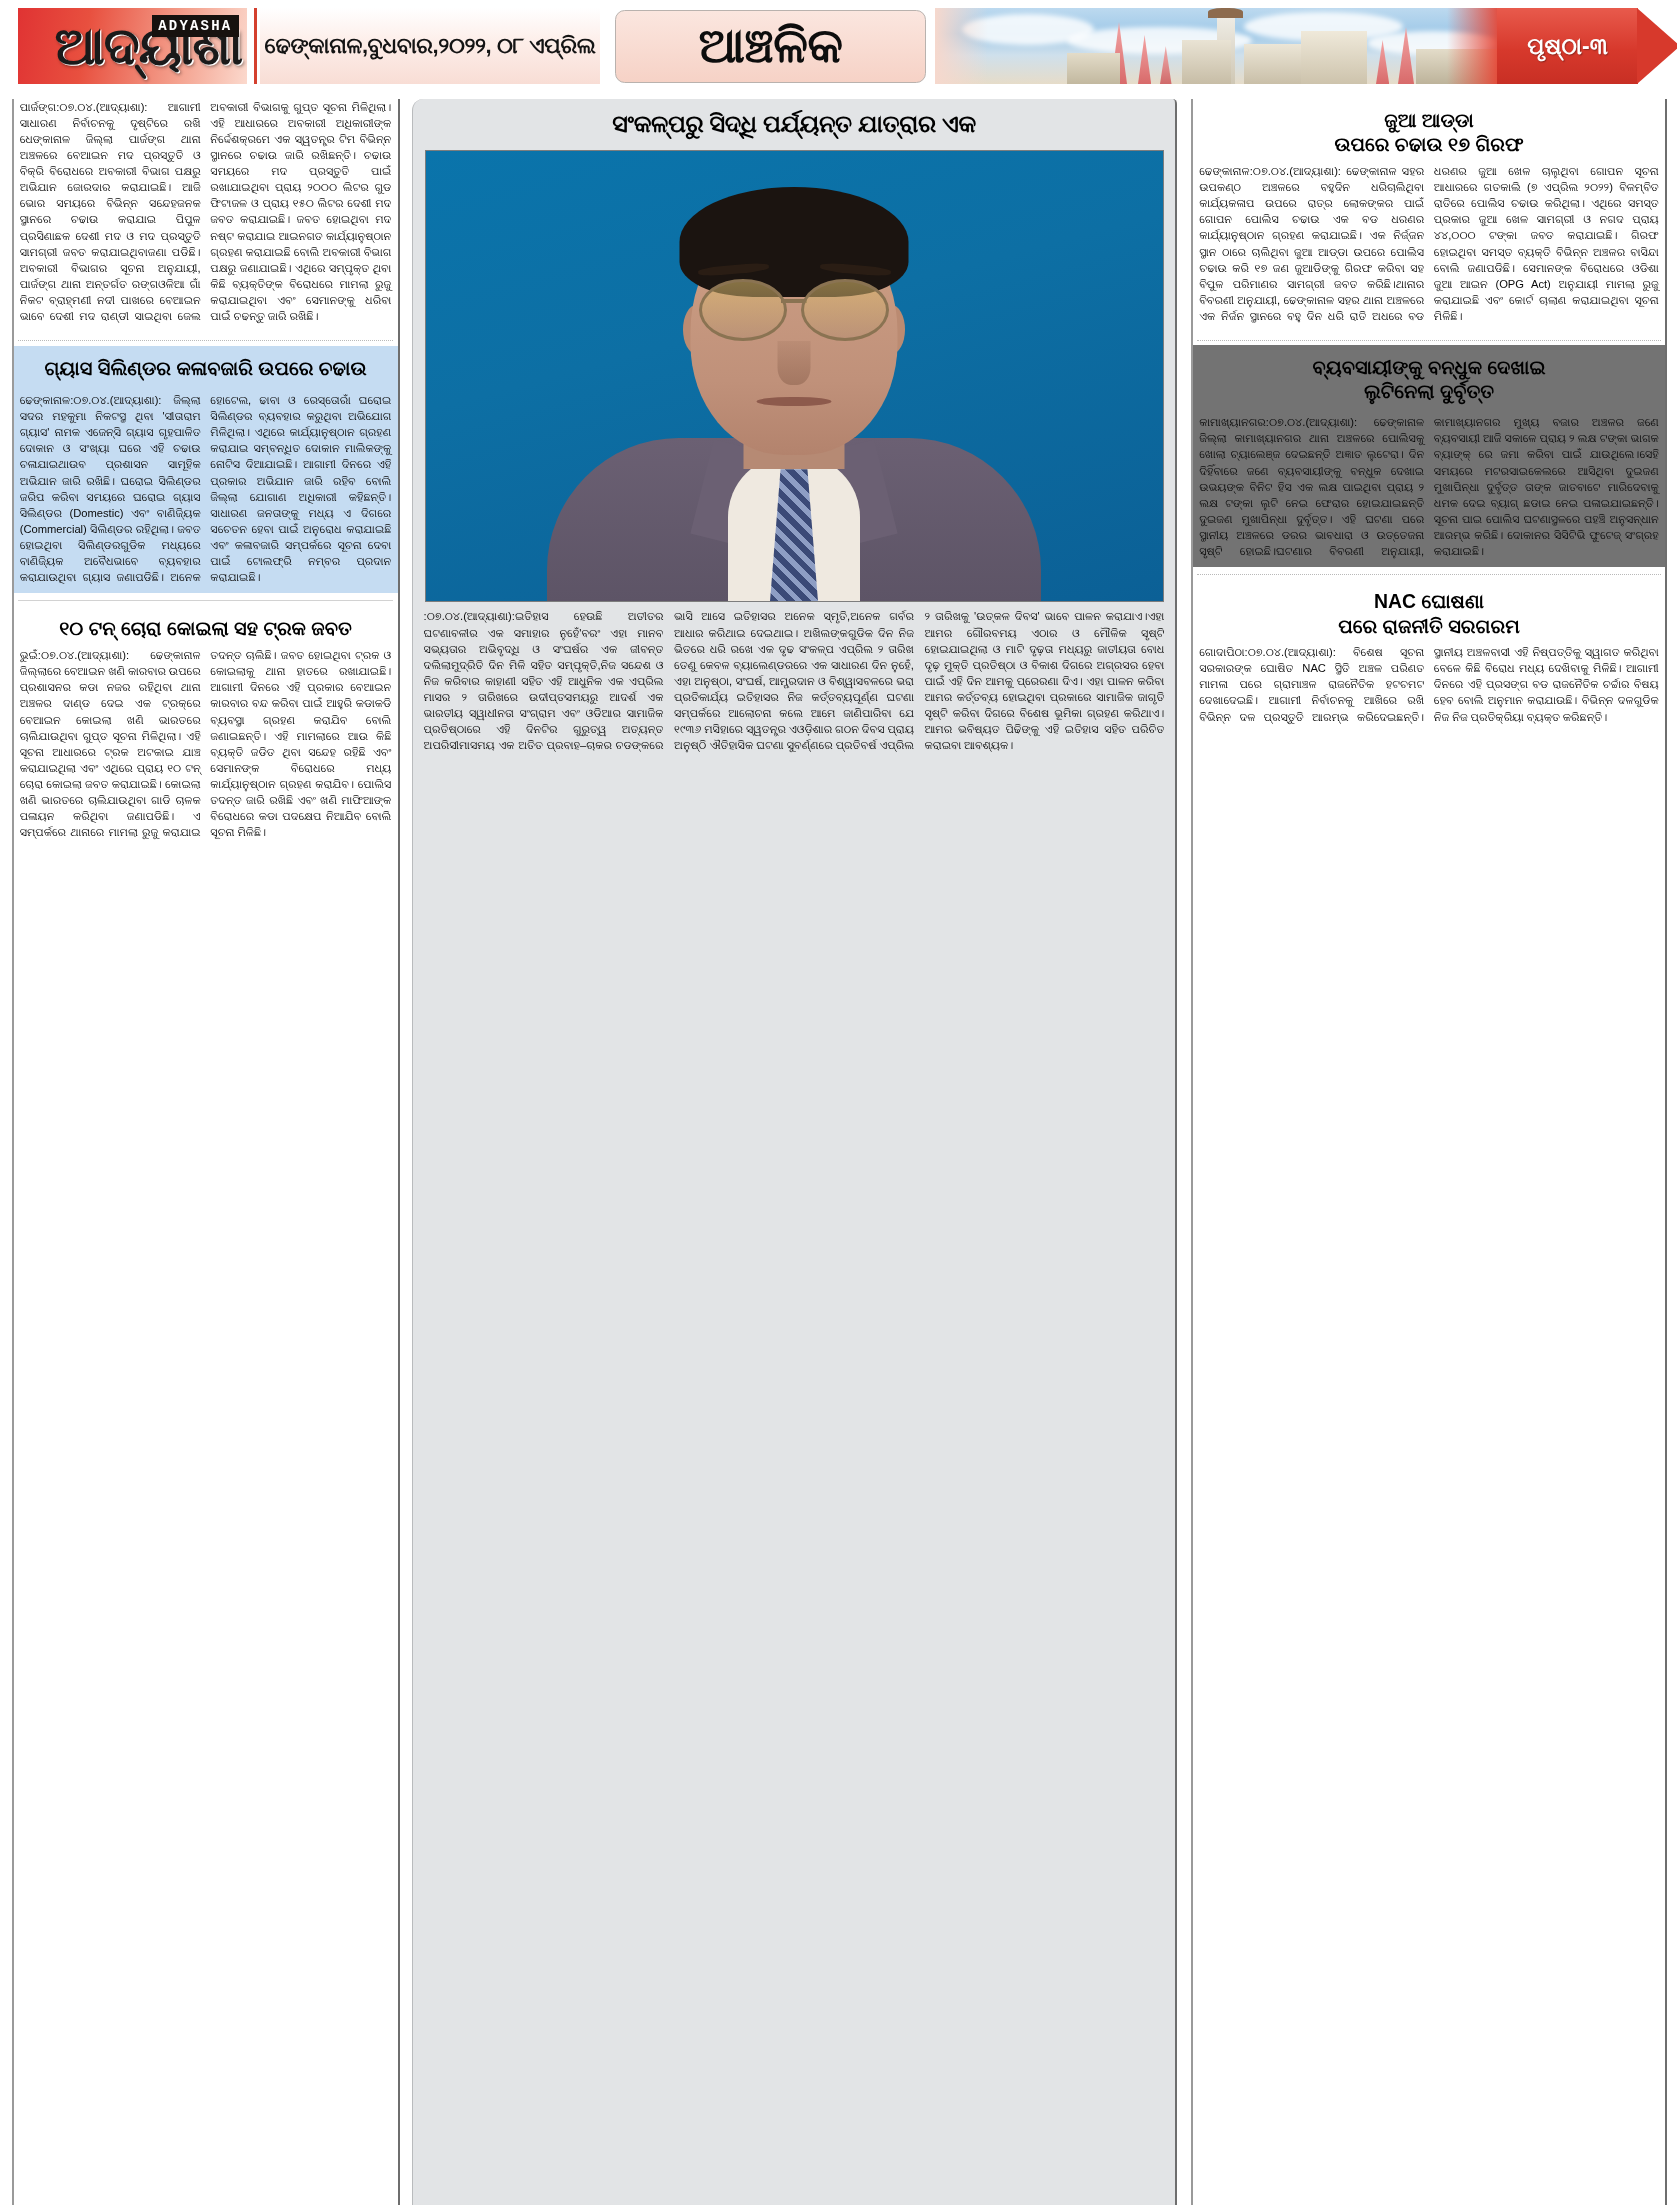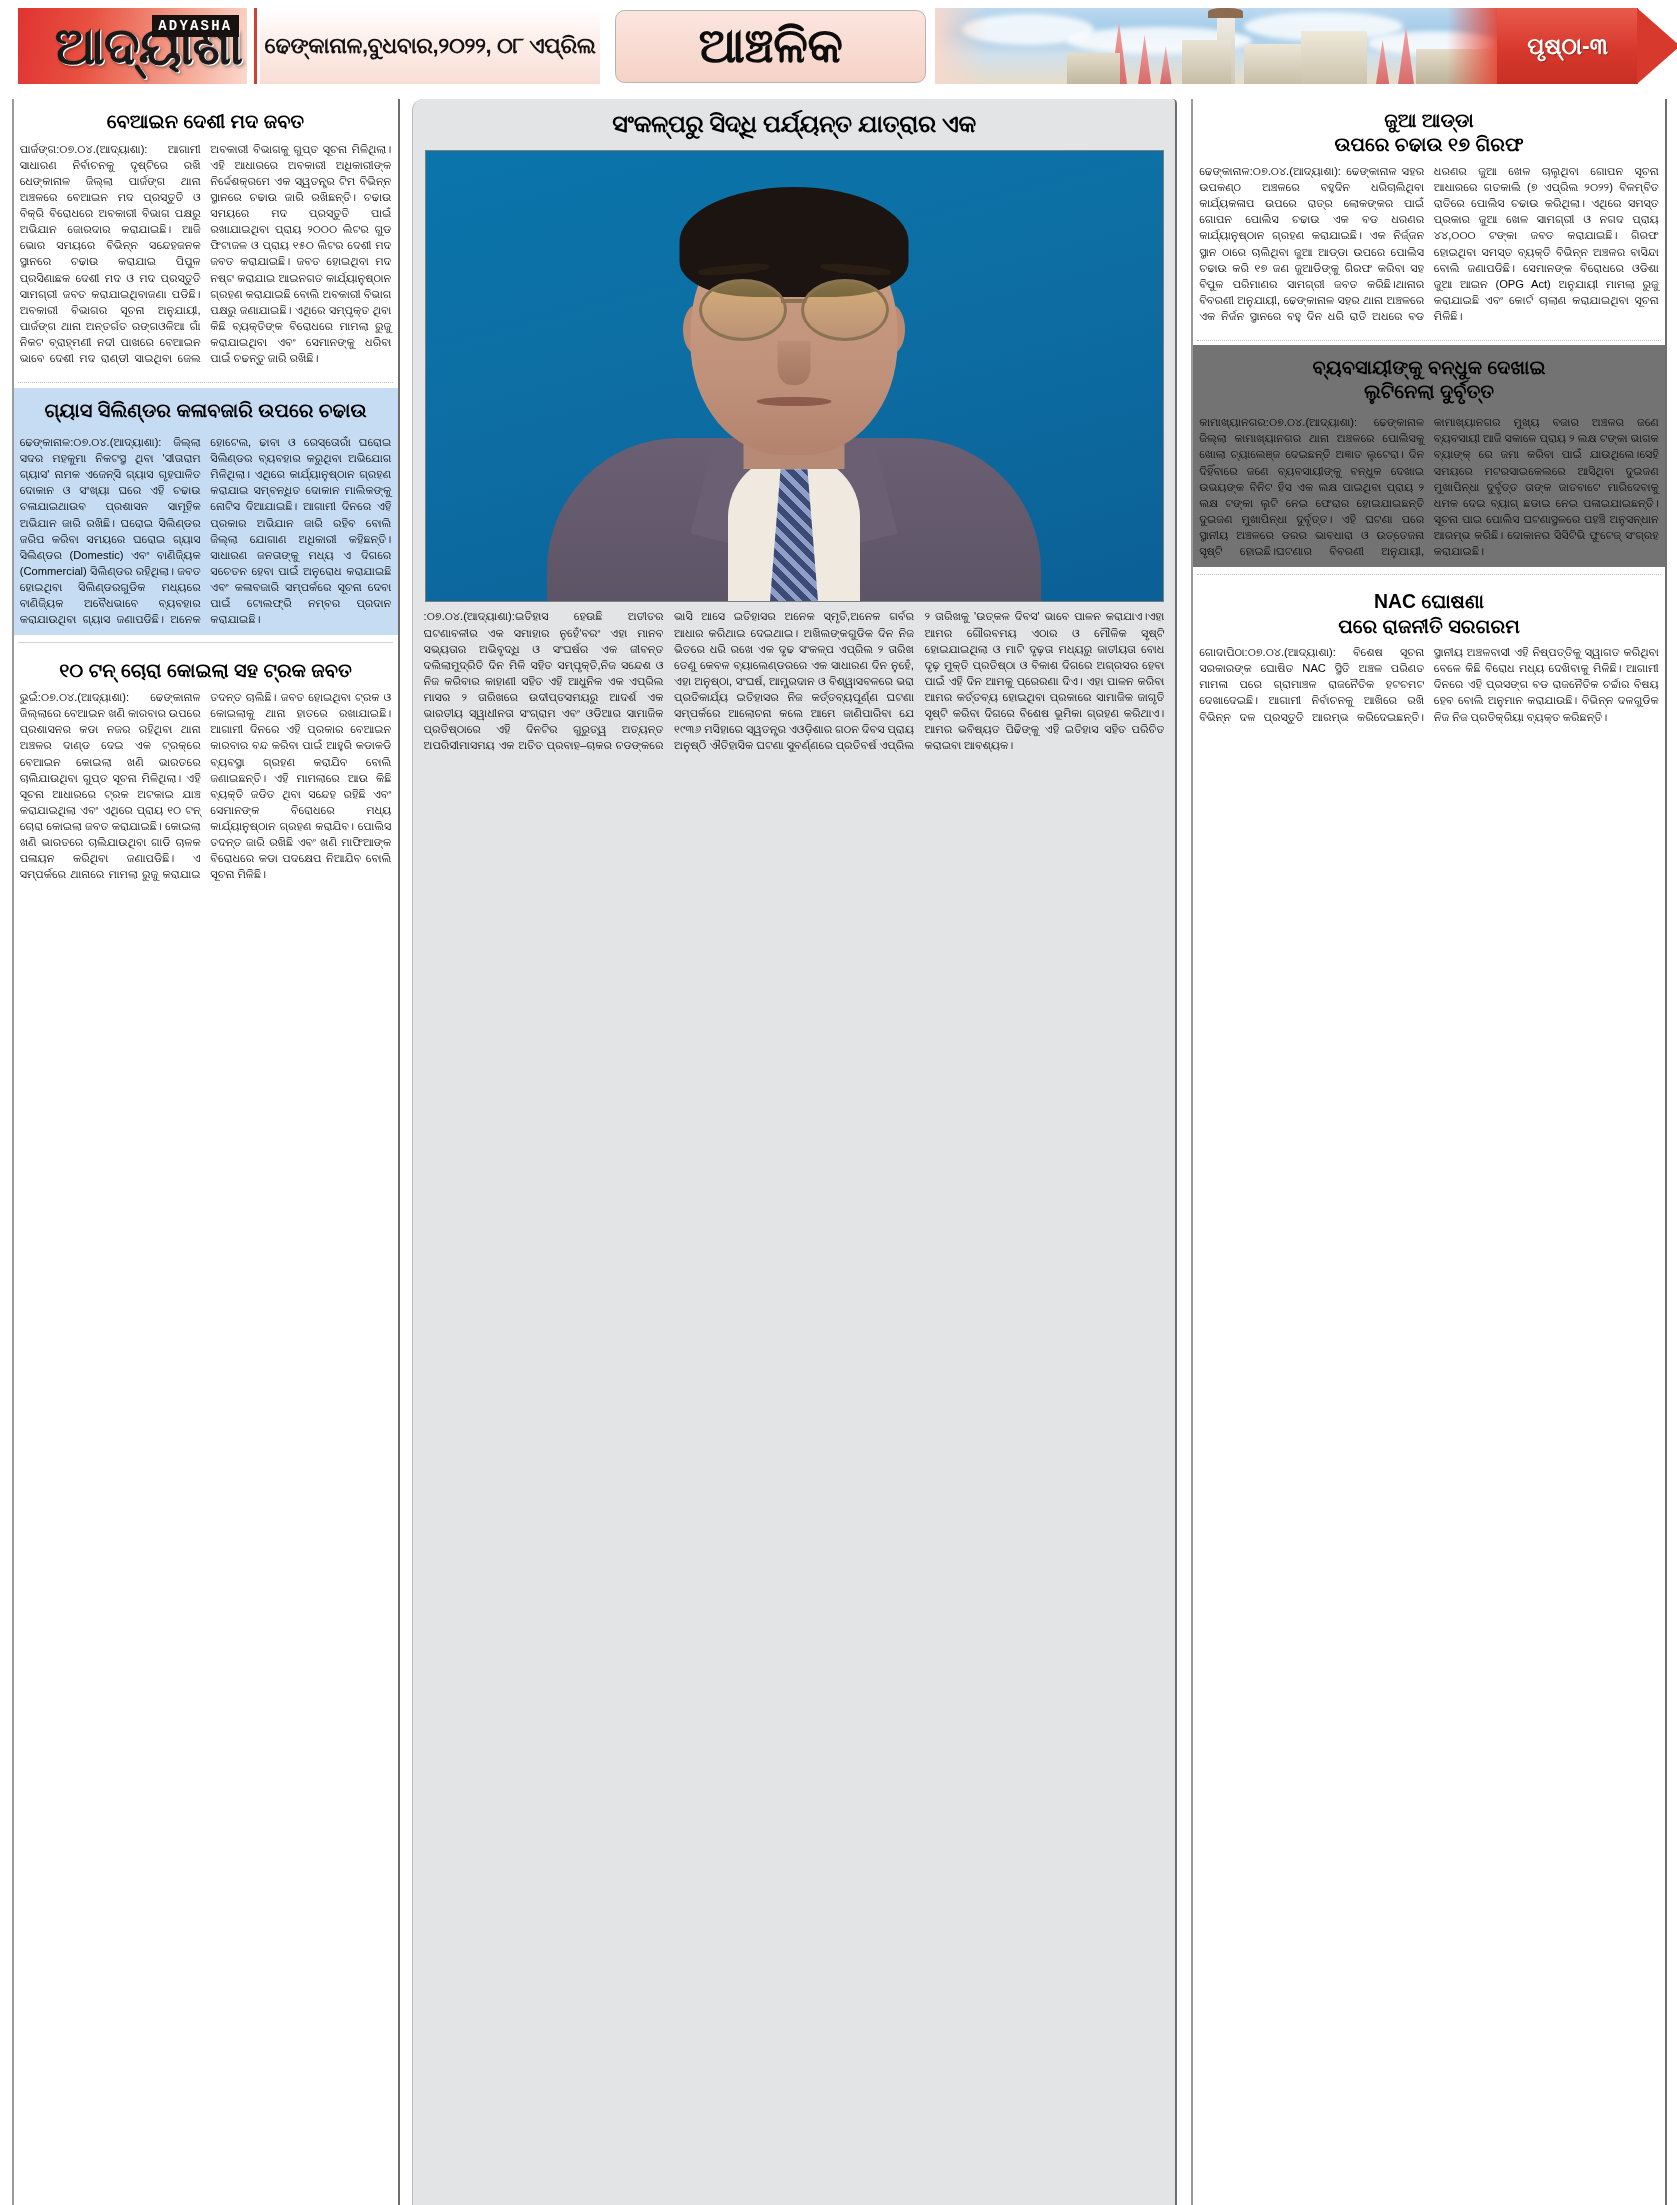--- a/index.html
+++ b/index.html
@@ -159,21 +159,20 @@
     <div class="mh-pagearrow"></div>
     <div class="mh-pagenum">ପୃଷ୍ଠା-୩</div>
   </div>
 </div>
 
 <div class="sheet">
 
   <div class="col col-left">
 
     <div>
-      <div class="hl hl-l">ବେଆଇନ ଦେଶୀ ମଦ ଜବତ</div>
       <div class="body-text col2 pad-l">ପାର୍ଜଙ୍ଗ:୦୭.୦୪.(ଆଦ୍ୟାଶା):  ଆଗାମୀ ସାଧାରଣ ନିର୍ବାଚନକୁ ଦୃଷ୍ଟିରେ ରଖି ଧେଙ୍କାନାଳ ଜିଲ୍ଲା ପାର୍ଜଙ୍ଗ ଥାନା ଅଞ୍ଚଳରେ ବେଆଇନ ମଦ ପ୍ରସ୍ତୁତି ଓ ବିକ୍ରି ବିରୋଧରେ ଅବକାରୀ ବିଭାଗ ପକ୍ଷରୁ ଅଭିଯାନ ଜୋରଦାର କରାଯାଇଛି। ଆଜି ଭୋର ସମୟରେ ବିଭିନ୍ନ ସନ୍ଦେହଜନକ ସ୍ଥାନରେ ଚଢାଉ କରାଯାଇ ପିପୁଳ ପ୍ରସିଣାଛକ ଦେଶୀ ମଦ ଓ ମଦ ପ୍ରସ୍ତୁତି ସାମଗ୍ରୀ ଜବତ କରାଯାଇଥିବାଜଣା ପଡିଛି। ଅବକାରୀ ବିଭାଗର ସୂଚନା ଅନୁଯାୟୀ, ପାର୍ଜଙ୍ଗ ଥାନା ଅନ୍ତର୍ଗତ ରଙ୍ଗଓଳିଆ ଗାଁ ନିକଟ ବ୍ରାହ୍ମଣୀ ନଦୀ ପାଖରେ ବେଆଇନ ଭାବେ ଦେଶୀ ମଦ ରାଣ୍ଡୀ ସାଇଥିବା ଜେଲ ଅବକାରୀ ବିଭାଗକୁ ଗୁପ୍ତ ସୂଚନା ମିଳିଥିଲା। ଏହି ଆଧାରରେ ଅବକାରୀ ଅଧିକାରୀଙ୍କ ନିର୍ଦ୍ଦେଶକ୍ରମେ ଏକ ସ୍ୱତନ୍ତ୍ର ଟିମ ବିଭିନ୍ନ ସ୍ଥାନରେ ଚଢାଉ ଜାରି ରଖିଛନ୍ତି। ଚଢାଉ ସମୟରେ ମଦ ପ୍ରସ୍ତୁତି ପାଇଁ ରଖାଯାଇଥିବା ପ୍ରାୟ ୨୦୦୦ ଲିଟର ଗୁଡ ଫିଟାଜଳ ଓ ପ୍ରାୟ ୧୫୦ ଲିଟର ଦେଶୀ ମଦ ଜବତ କରାଯାଇଛି। ଜବତ ହୋଇଥିବା ମଦ ନଷ୍ଟ କରାଯାଇ ଆଇନଗତ କାର୍ଯ୍ୟାନୁଷ୍ଠାନ ଗ୍ରହଣ କରାଯାଇଛି ବୋଲି ଅବକାରୀ ବିଭାଗ ପକ୍ଷରୁ ଜଣାଯାଇଛି। ଏଥିରେ ସମ୍ପୃକ୍ତ ଥିବା କିଛି ବ୍ୟକ୍ତିଙ୍କ ବିରୋଧରେ ମାମଲା ରୁଜୁ କରାଯାଇଥିବା ଏବଂ ସେମାନଙ୍କୁ ଧରିବା ପାଇଁ ଚଢନ୍ତୁ ଜାରି ରଖିଛି।</div>
     </div>
 
     <hr class="hr-dot">
 
     <div class="box-blue">
       <div class="hl hl-l">ଗ୍ୟାସ ସିଲିଣ୍ଡର କଳାବଜାରି ଉପରେ ଚଢାଉ</div>
       <div class="body-text col2 pad-box">ଢେଙ୍କାନାଳ:୦୭.୦୪.(ଆଦ୍ୟାଶା): ଜିଲ୍ଲା ସଦର ମହକୁମା ନିକଟସ୍ଥ ଥିବା 'ସୀତାରାମ ଗ୍ୟାସ' ନାମକ ଏଜେନ୍ସି ଗ୍ୟାସ ଗୃହପାଳିତ ଦୋକାନ ଓ ସଂଖ୍ୟା ଘରେ ଏହି ଚଢାଉ ଚଳାଯାଇଥାଉବ ପ୍ରଶାସନ ସାମୂହିକ ଅଭିଯାନ ଜାରି ରଖିଛି। ଘରୋଇ ସିଲିଣ୍ଡର ଜରିପ କରିବା ସମୟରେ ଘରୋଇ ଗ୍ୟାସ ସିଲିଣ୍ଡର (Domestic) ଏବଂ ବାଣିଜ୍ୟିକ (Commercial) ସିଲିଣ୍ଡର ରହିଥିଲା। ଜବତ ହୋଇଥିବା ସିଲିଣ୍ଡରଗୁଡିକ ମଧ୍ୟରେ ବାଣିଜ୍ୟିକ ଅବୈଧଭାବେ ବ୍ୟବହାର କରାଯାଉଥିବା ଗ୍ୟାସ ଜଣାପଡିଛି। ଅନେକ ହୋଟେଲ, ଢାବା ଓ ରେସ୍ତୋରାଁ ଘରୋଇ ସିଲିଣ୍ଡର ବ୍ୟବହାର କରୁଥିବା ଅଭିଯୋଗ ମିଳିଥିଲା। ଏଥିରେ କାର୍ଯ୍ୟାନୁଷ୍ଠାନ ଗ୍ରହଣ କରାଯାଇ ସମ୍ବନ୍ଧିତ ଦୋକାନ ମାଲିକଙ୍କୁ ନୋଟିସ ଦିଆଯାଇଛି। ଆଗାମୀ ଦିନରେ ଏହି ପ୍ରକାର ଅଭିଯାନ ଜାରି ରହିବ ବୋଲି ଜିଲ୍ଲା ଯୋଗାଣ ଅଧିକାରୀ କହିଛନ୍ତି। ସାଧାରଣ ଜନତାଙ୍କୁ ମଧ୍ୟ ଏ ଦିଗରେ ସଚେତନ ହେବା ପାଇଁ ଅନୁରୋଧ କରାଯାଇଛି ଏବଂ କଳାବଜାରି ସମ୍ପର୍କରେ ସୂଚନା ଦେବା ପାଇଁ ଟୋଲଫ୍ରି ନମ୍ବର ପ୍ରଦାନ କରାଯାଇଛି।</div>
     </div>
 

